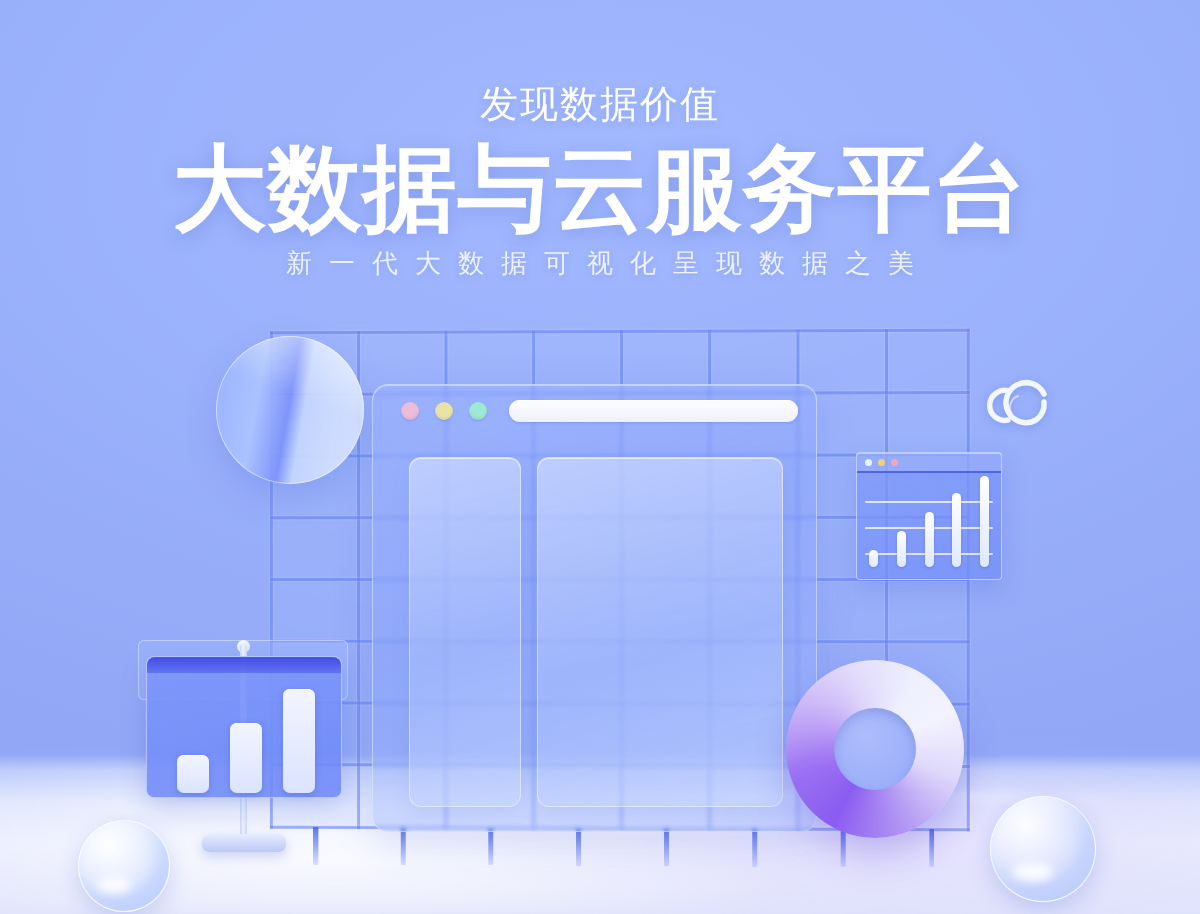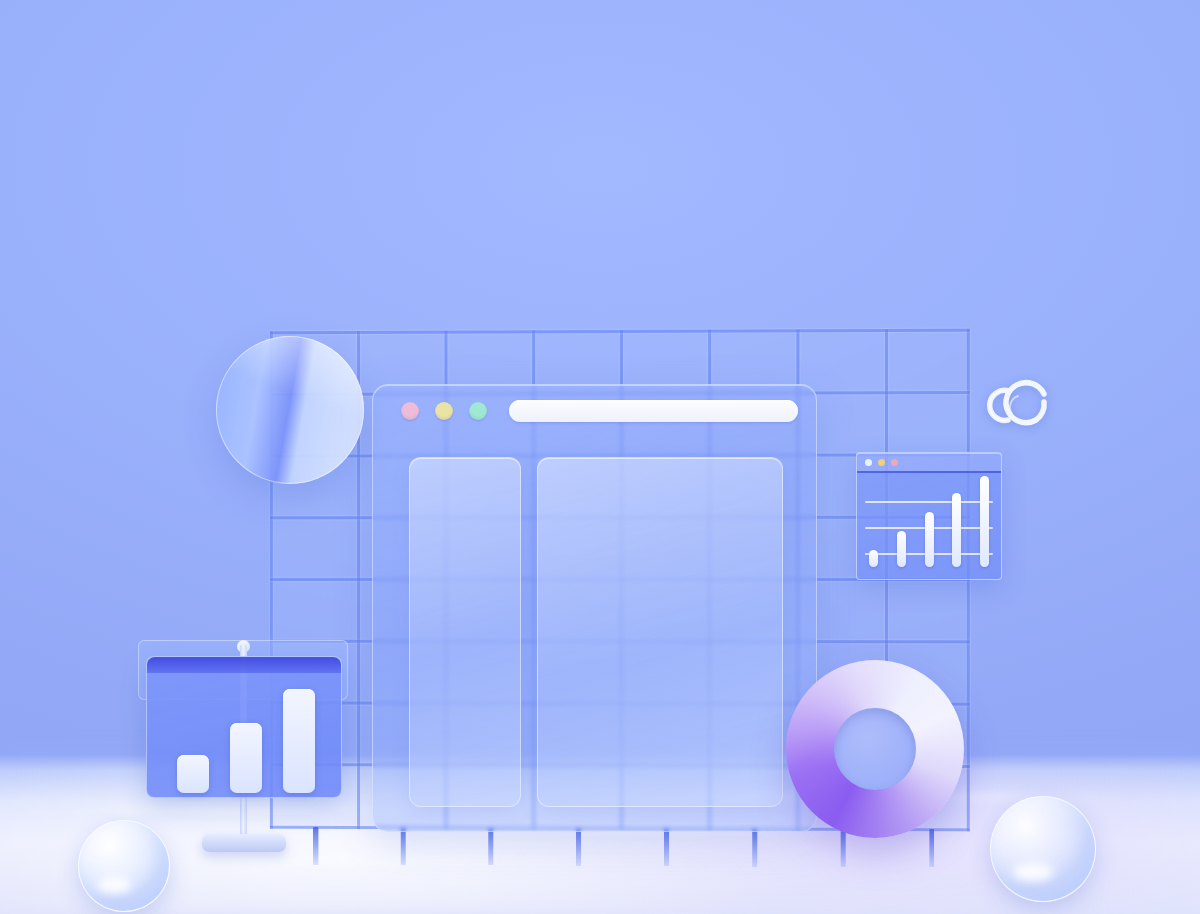--- a/index.html
+++ b/index.html
@@ -308,14 +308,19 @@
 
   <div class="torus"></div>
 
   <div class="sphere" style="left:78px;top:820px;width:92px;height:92px;">
     <div class="sphere-hl" style="left:18px;top:56px;width:34px;height:16px;"></div>
   </div>
   <div class="sphere" style="left:990px;top:796px;width:106px;height:106px;">
     <div class="sphere-hl" style="left:22px;top:66px;width:40px;height:18px;"></div>
   </div>
 
+  <div class="copy">
+    <div class="eyebrow">发现数据价值</div>
+    <div class="headline">大数据与云服务平台</div>
+    <div class="tagline">新一代大数据可视化呈现数据之美</div>
+  </div>
 
 </div>
 
 </body></html>

